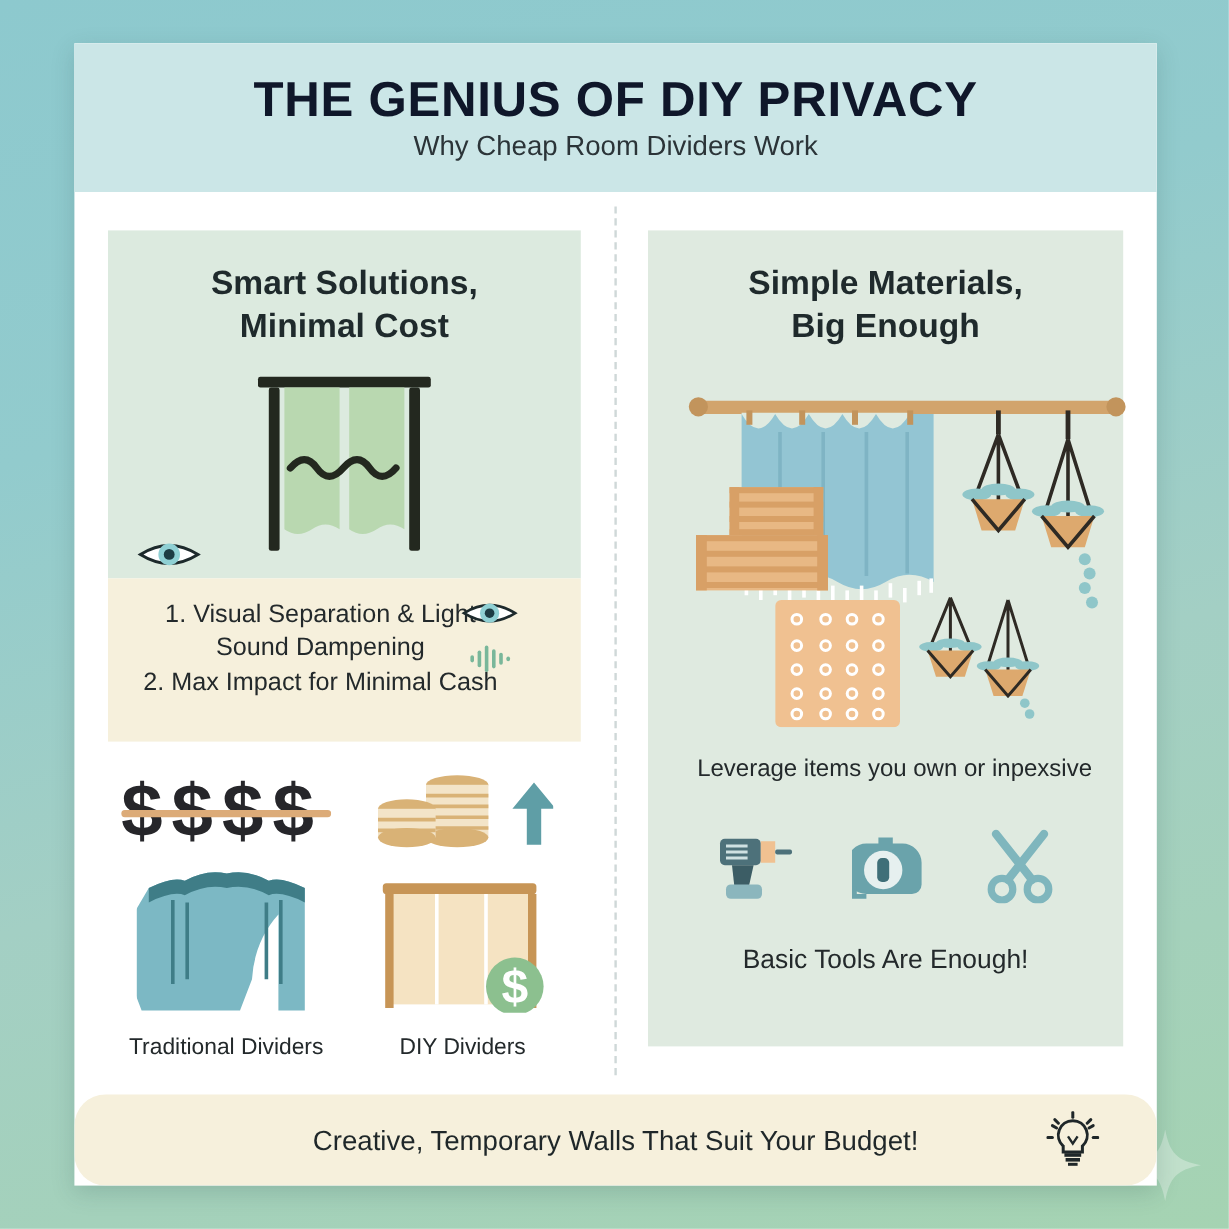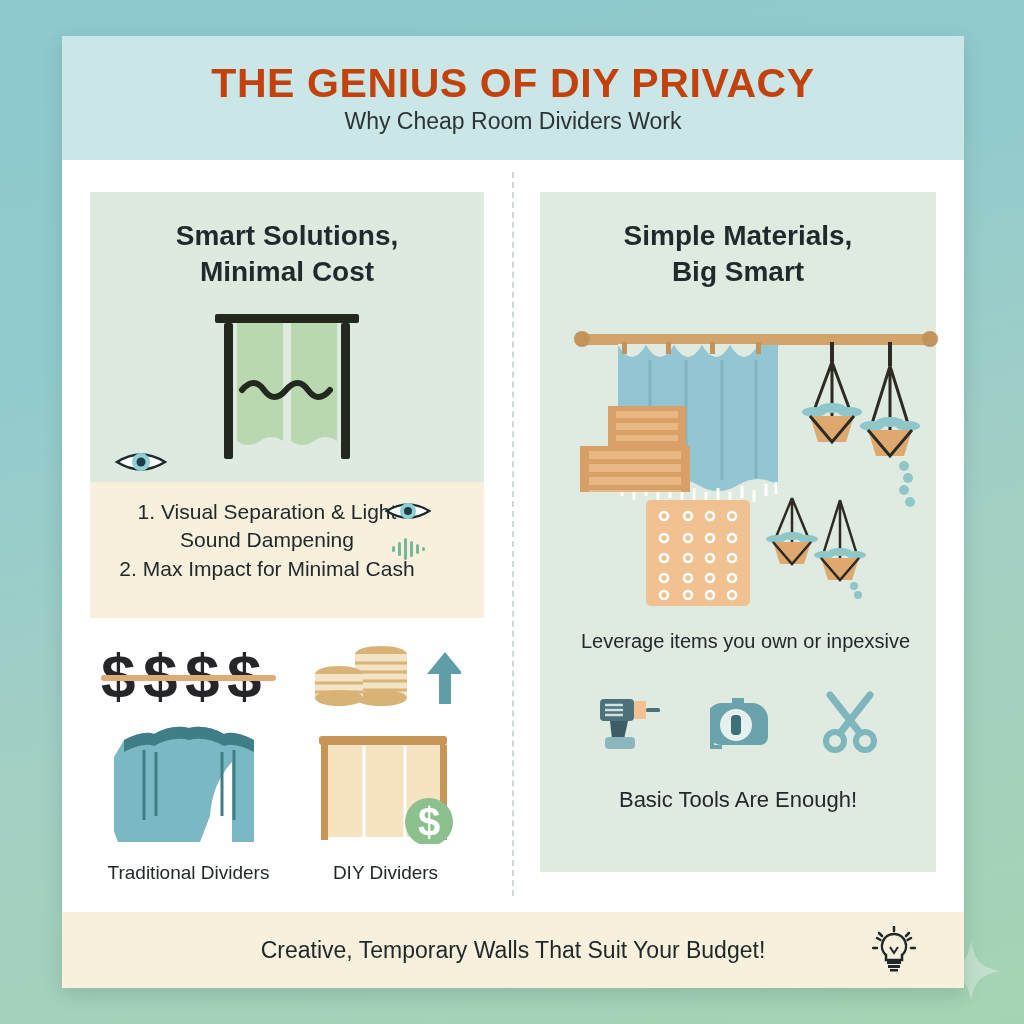--- a/index.html
+++ b/index.html
@@ -31,21 +31,21 @@
   
   .header {
     height: 124px;
     background: #cbe6e7;
     display: flex; flex-direction: column;
     align-items: center; justify-content: center;
     gap: 6px;
   }
   .header h1 {
     font-size: 41px; font-weight: 800; letter-spacing: .6px;
-    color: #c2410c; text-align: center; line-height: 1;
+    color: #0f172a; text-align: center; line-height: 1;
   }
   .header h2 {
     font-size: 23px; font-weight: 400; color: #2b3438;
     text-align: center; line-height: 1;
   }
 
   
   .body {
     position: relative;
     height: 752px;
@@ -124,20 +124,21 @@
     margin-top: 34px; font-size: 22px; color: #23292b; text-align: center;
   }
   .right-art { position: relative; height: 300px; margin-top: 14px; }
   .art-abs { position: absolute; }
 
   
   .footer {
     height: 76px; background: #f6f0dc;
     display: flex; align-items: center; justify-content: center;
     position: relative;
+    border-radius: 26px;
   }
   .footer-text { font-size: 23px; color: #1f2729; }
   .bulb-icon { position: absolute; right: 48px; top: 50%; transform: translateY(-50%); }
 </style>
 </head>
 <body>
 
 <svg class="sparkle" viewBox="0 0 100 100">
   <path d="M50 2 C56 34 66 44 98 50 C66 56 56 66 50 98 C44 66 34 56 2 50 C34 44 44 34 50 2 Z" fill="#d9ecdf"></path>
 </svg>
@@ -271,21 +272,21 @@
         </div>
 
       </div>
     </div>
 
     <div class="col col-right">
       <div class="right-box">
 
         <div class="panel-title">
           <span>Simple Materials,</span><br>
-          <span>Big Smart</span>
+          <span>Big Enough</span>
         </div>
 
         <div class="right-art">
 
           <svg class="art-abs" style="left:8px; top:16px;" width="380" height="190" viewBox="0 0 380 190">
 
             <rect x="14" y="14" width="352" height="11" rx="5.5" fill="#d2a46c"></rect>
             <circle cx="16" cy="19" r="8" fill="#c2945c"></circle>
             <circle cx="364" cy="19" r="8" fill="#c2945c"></circle>
 

